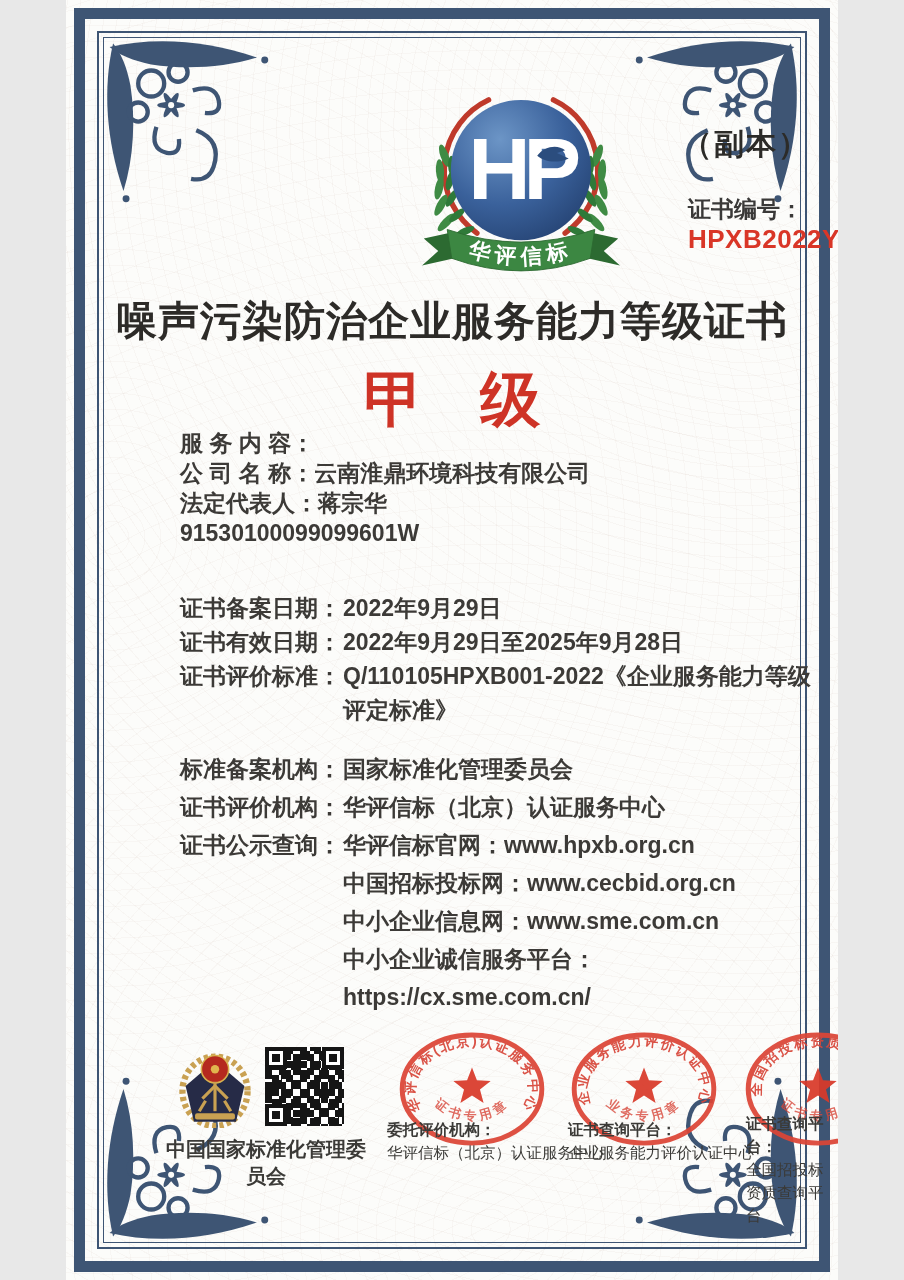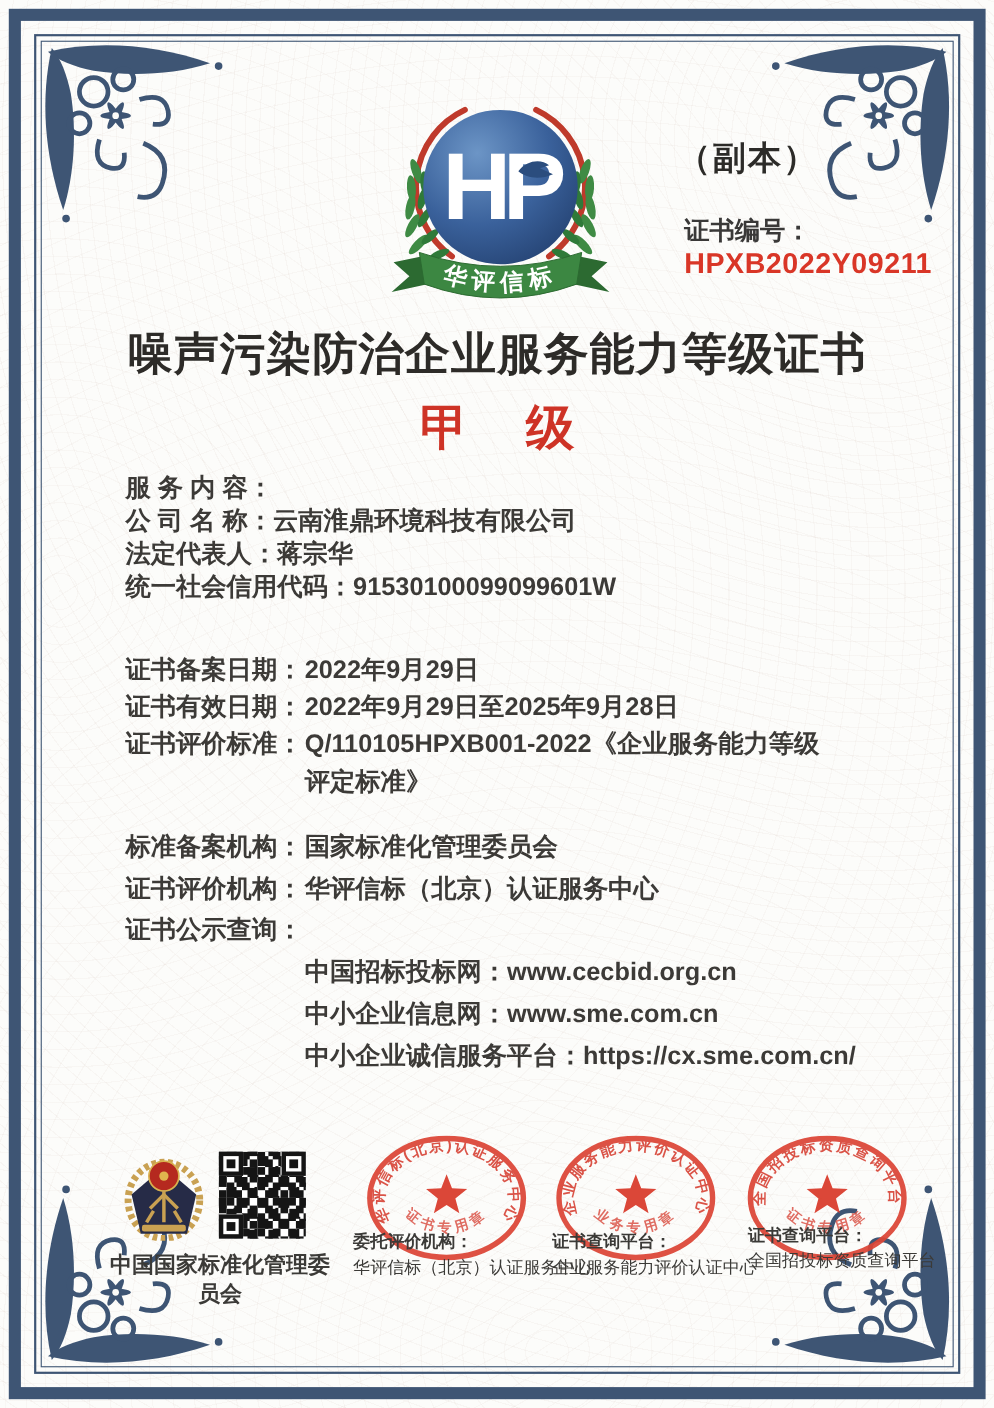--- a/index.html
+++ b/index.html
@@ -1,38 +1,38 @@
 <!DOCTYPE html>
 <html><head>
 <meta charset="utf-8">
 <style>
   html,body{margin:0;padding:0;background:#e8e8e8;}
   .page{
-    position:relative;width:904px;height:1280px;margin:0 auto;overflow:hidden;
+    position:relative;width:772px;height:1280px;margin:0 auto;overflow:hidden;
     font-family:"Liberation Sans","DejaVu Sans",sans-serif;
     background:
       repeating-radial-gradient(circle at 88% 10%, rgba(208,188,178,.10) 0 1px, transparent 1px 13px),
       repeating-radial-gradient(circle at 6% 42%, rgba(208,188,178,.09) 0 1px, transparent 1px 16px),
       repeating-radial-gradient(circle at 55% 96%, rgba(208,188,178,.09) 0 1px, transparent 1px 19px),
       #fcfcfa;
   }
   .frame-outer{position:absolute;inset:8px;border:11px solid #3e5574;pointer-events:none;}
   .frame-mid{position:absolute;inset:31px;border:2px solid #3e5574;pointer-events:none;}
   .frame-inner{position:absolute;inset:37px;border:1px solid #3e5574;pointer-events:none;}
   .corner{position:absolute;width:182px;height:182px;pointer-events:none;}
   .c-tl{top:28px;left:28px;}
   .c-tr{top:28px;right:28px;transform:scaleX(-1);}
   .c-bl{bottom:28px;left:28px;transform:scaleY(-1);}
   .c-br{bottom:28px;right:28px;transform:scale(-1,-1);}
   .abs{position:absolute;}
   .copy-label{left:616px;top:124px;font-size:30px;font-weight:bold;letter-spacing:2px;color:#2c2b28;}
   .certno-label{left:622px;top:194px;font-size:23px;font-weight:bold;color:#3a3938;}
   .certno-value{left:622px;top:224px;font-size:26px;font-weight:bold;color:#d93627;letter-spacing:.5px;}
   .title{left:0;right:0;top:294px;text-align:center;font-size:41px;font-weight:900;letter-spacing:1px;color:#2d2b28;}
-  .grade{left:20px;right:0;top:360px;text-align:center;font-size:44px;font-weight:900;letter-spacing:20px;color:#ce3326;}
+  .grade{left:20px;right:0;top:360px;text-align:center;font-size:60px;font-weight:900;letter-spacing:20px;color:#ce3326;}
   .infoblock{left:114px;color:#3c3a37;font-weight:bold;font-size:23px;}
   .b1{top:428px;line-height:30px;}
   .b2{top:591px;line-height:34px;}
   .b3{top:750px;line-height:38px;}
   .row{display:flex;align-items:flex-start;}
   .b2 .lbl,.b3 .lbl{flex:none;width:163px;white-space:nowrap;}
   .b2 .val{max-width:470px;}
   .seal{position:absolute;width:148px;height:118px;opacity:.93;z-index:1;}
   .seal-cap{position:absolute;z-index:2;font-size:15.5px;line-height:23px;color:#3b3a37;}
   .seal-cap .cl{font-weight:bold;}
@@ -160,21 +160,20 @@
       </div>
     <div class="row">
         <span class="lbl">公 司 名 称：</span>
         <span class="val">云南淮鼎环境科技有限公司</span>
       </div>
     <div class="row">
         <span class="lbl">法定代表人：</span>
         <span class="val">蒋宗华</span>
       </div>
     <div class="row">
-        <span class="lbl">统一社会信用代码：</span>
         <span class="val">91530100099099601W</span>
       </div>
   </div>
 
   <div class="abs infoblock b2">
     <div class="row">
         <span class="lbl">证书备案日期：</span>
         <span class="val">2022年9月29日</span>
       </div>
     <div class="row">
@@ -191,20 +190,21 @@
     <div class="row">
         <span class="lbl">标准备案机构：</span>
         <span class="val">国家标准化管理委员会</span>
       </div>
     <div class="row">
         <span class="lbl">证书评价机构：</span>
         <span class="val">华评信标（北京）认证服务中心</span>
       </div>
     <div class="row">
         <span class="lbl">证书公示查询：</span>
+        <span class="val">华评信标官网：www.hpxb.org.cn</span>
       </div>
     <div class="row">
         <span class="lbl"></span>
         <span class="val">中国招标投标网：www.cecbid.org.cn</span>
       </div>
     <div class="row">
         <span class="lbl"></span>
         <span class="val">中小企业信息网：www.sme.com.cn</span>
       </div>
     <div class="row">

